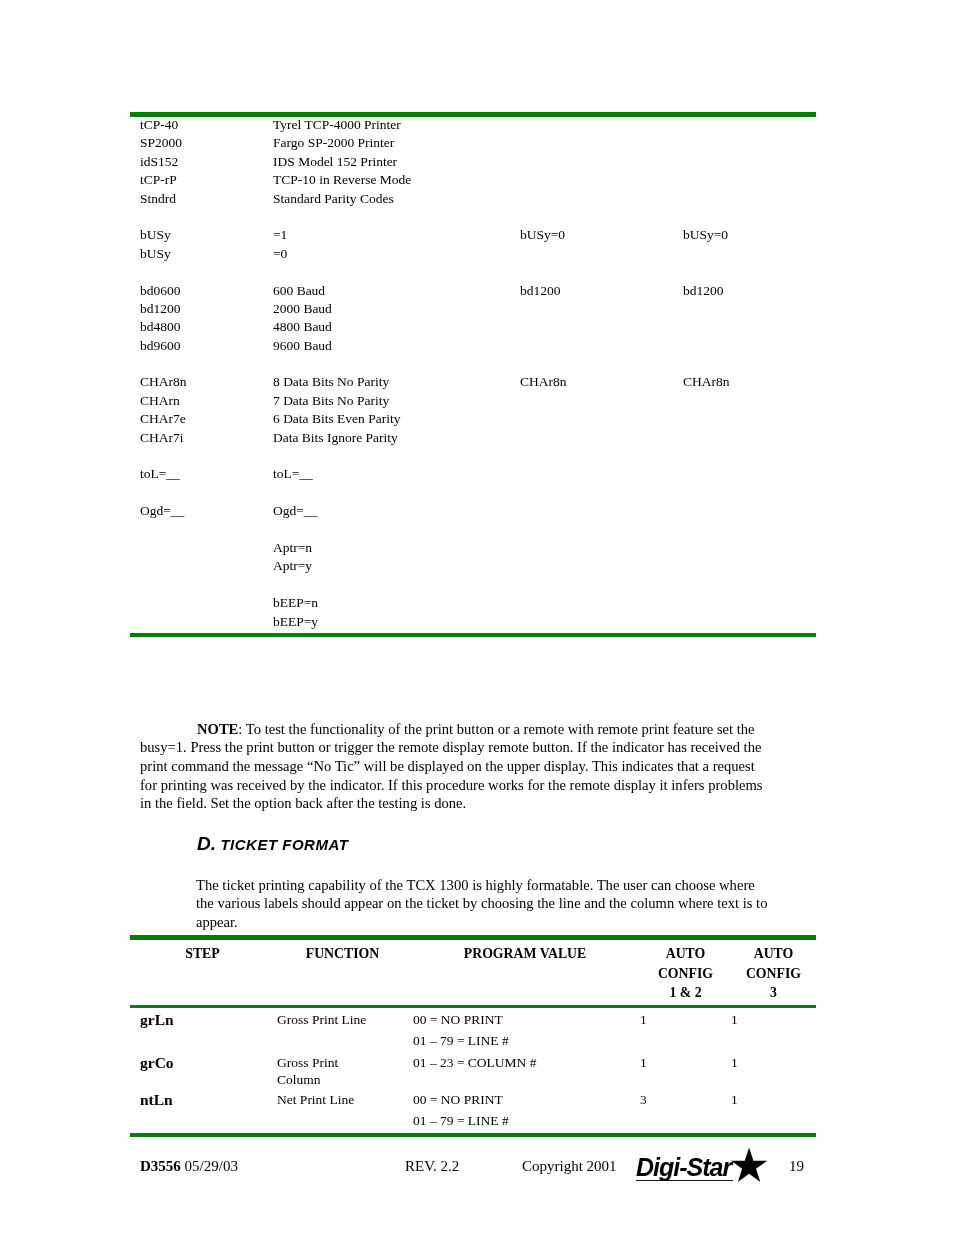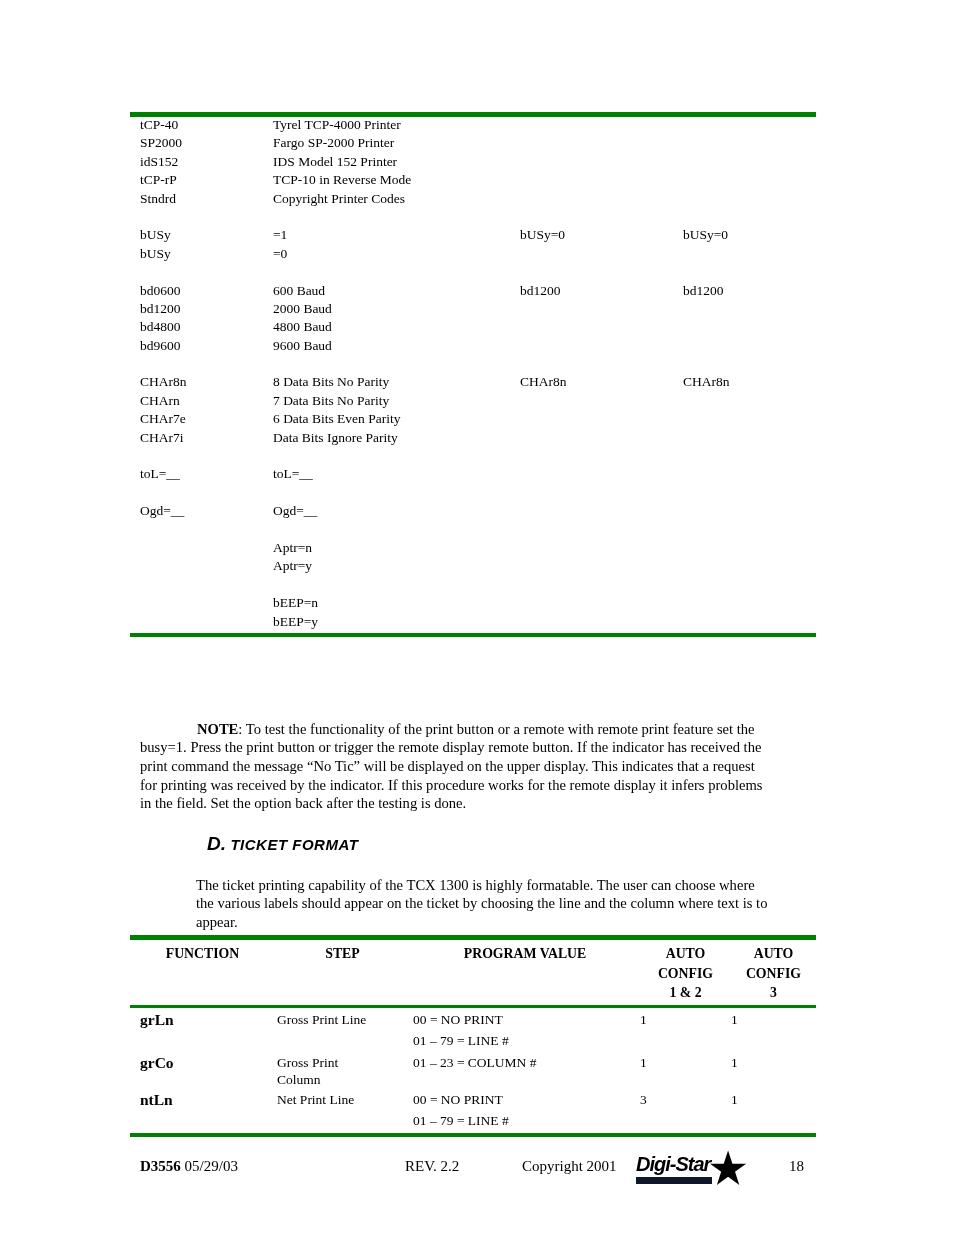--- a/index.html
+++ b/index.html
@@ -21,21 +21,21 @@
   
   .note {
     position:absolute; left:140px; top:705px; width:780px;
     font-size:14.6px; line-height:18.7px; white-space:pre-line;
     text-indent:57px;
   }
   .note b { font-weight:bold; }
 
   
   .sec-heading {
-    position:absolute; left:207px; top:833px;
+    position:absolute; left:197px; top:833px;
     font-family:"Liberation Sans", sans-serif; font-weight:bold; font-style:italic;
     white-space:nowrap;
   }
   .sec-letter { font-size:19px; }
   .sec-title  { font-size:15px; letter-spacing:0.5px; }
 
   .ticket-intro {
     position:absolute; left:196px; top:861px; width:640px;
     font-size:14.6px; line-height:18.7px; white-space:pre-line;
   }
@@ -67,22 +67,22 @@
   .f-doc   { position:absolute; left:140px; top:5px; }
   .f-doc b { font-weight:bold; }
   .f-rev   { position:absolute; left:405px; top:5px; }
   .f-copy  { position:absolute; left:522px; top:5px; }
   .f-logo  {
     position:absolute; left:636px; top:-2px;
     font-family:"Liberation Sans", sans-serif; font-weight:bold; font-style:italic;
     display:flex; align-items:flex-end;
   }
   .f-logo-text {
-    font-size:20px; letter-spacing:-1px; line-height:26px;
-    border-bottom:7px solid #0f172a; padding-bottom:0px; padding-right:2px;
+    font-size:25px; letter-spacing:-1px; line-height:26px;
+    border-bottom:1px solid #0f172a; padding-bottom:0px; padding-right:2px;
   }
   .f-star { font-size:42px; line-height:30px; margin-left:-3px; font-style:normal; }
   .f-page  { position:absolute; left:789px; top:5px; }
 </style>
 </head>
 <body>
 
 <div class="page">
 
   <div class="green-rule" style="top:112px; height:5px;"></div>
@@ -112,21 +112,21 @@
 
       <div class="opt-row">
         <span>tCP-rP</span>
         <span>TCP-10 in Reverse Mode</span>
         <span></span>
         <span></span>
       </div>
 
       <div class="opt-row">
         <span>Stndrd</span>
-        <span>Copyright Printer Codes</span>
+        <span>Standard Parity Codes</span>
         <span></span>
         <span></span>
       </div>
 
       <div class="opt-row">
         <span></span>
         <span></span>
         <span></span>
         <span></span>
       </div>
@@ -299,22 +299,22 @@
     <span class="sec-title">TICKET FORMAT</span>
   </div>
 
   <p class="ticket-intro">The ticket printing capability of the TCX 1300 is highly formatable.  The user can choose where
 the various labels should appear on the ticket by choosing the line and the column where text is to
 appear.</p>
 
   <div class="ticket-table">
     <div class="tt-topline"></div>
     <div class="tt-header">
+      <div class="hcell">STEP</div>
       <div class="hcell">FUNCTION</div>
-      <div class="hcell">STEP</div>
       <div class="hcell">PROGRAM VALUE</div>
       <div class="hcell">AUTO
 CONFIG
 1 &amp; 2</div>
       <div class="hcell">AUTO
 CONFIG
 3</div>
     </div>
     <div class="tt-sep"></div>
     <div>
@@ -350,16 +350,16 @@
   </div>
 
   <div class="footer">
     <span class="f-doc"><b>D3556</b><span> 05/29/03</span></span>
     <span class="f-rev">REV. 2.2</span>
     <span class="f-copy">Copyright 2001</span>
     <span class="f-logo">
       <span class="f-logo-text">Digi-Star</span>
       <span class="f-star">★</span>
     </span>
-    <span class="f-page">18</span>
+    <span class="f-page">19</span>
   </div>
 
 </div>
 
 </body></html>

